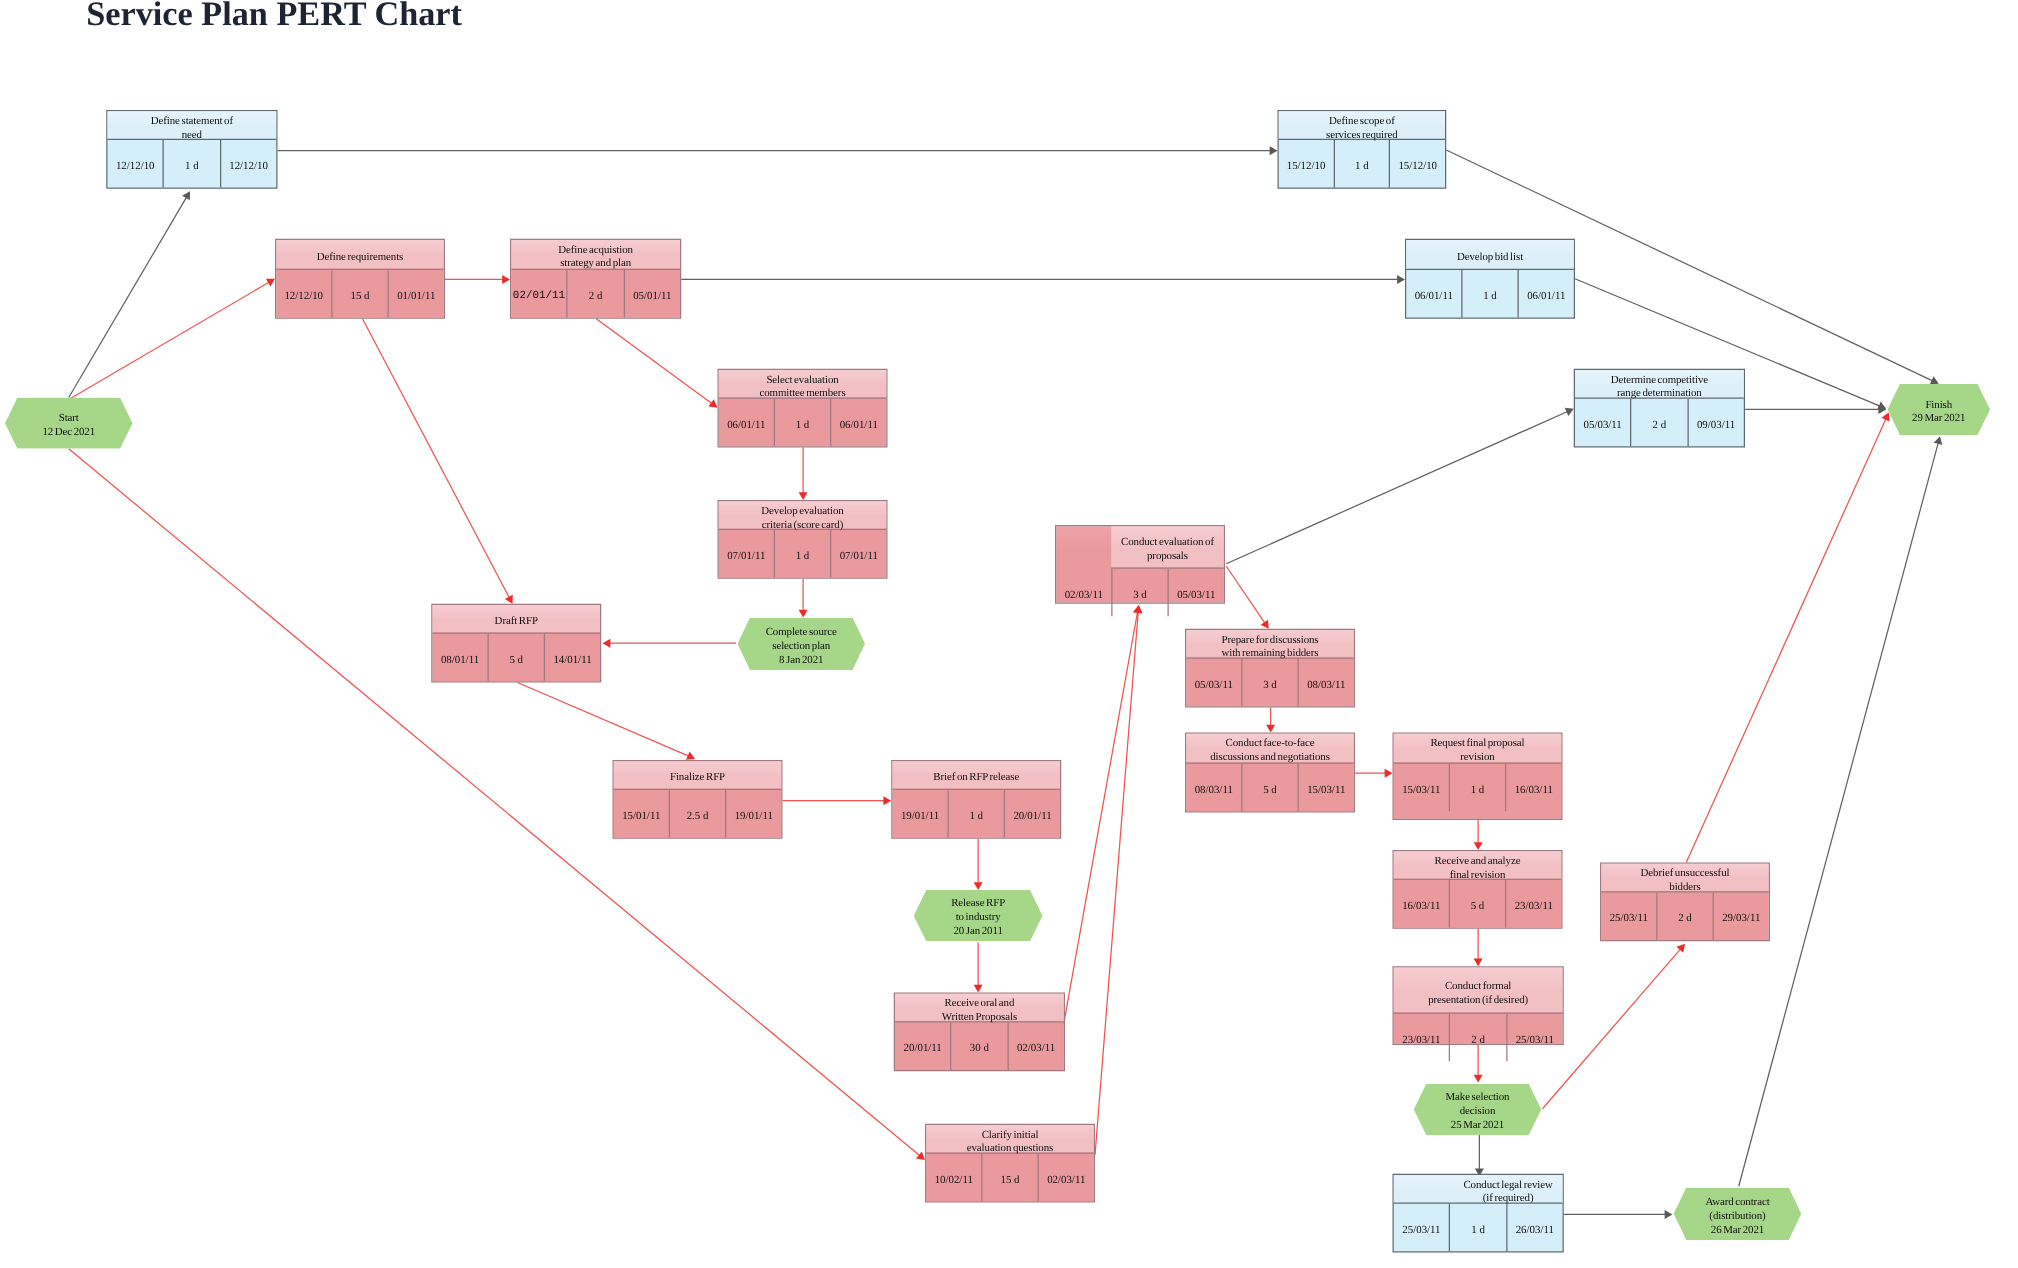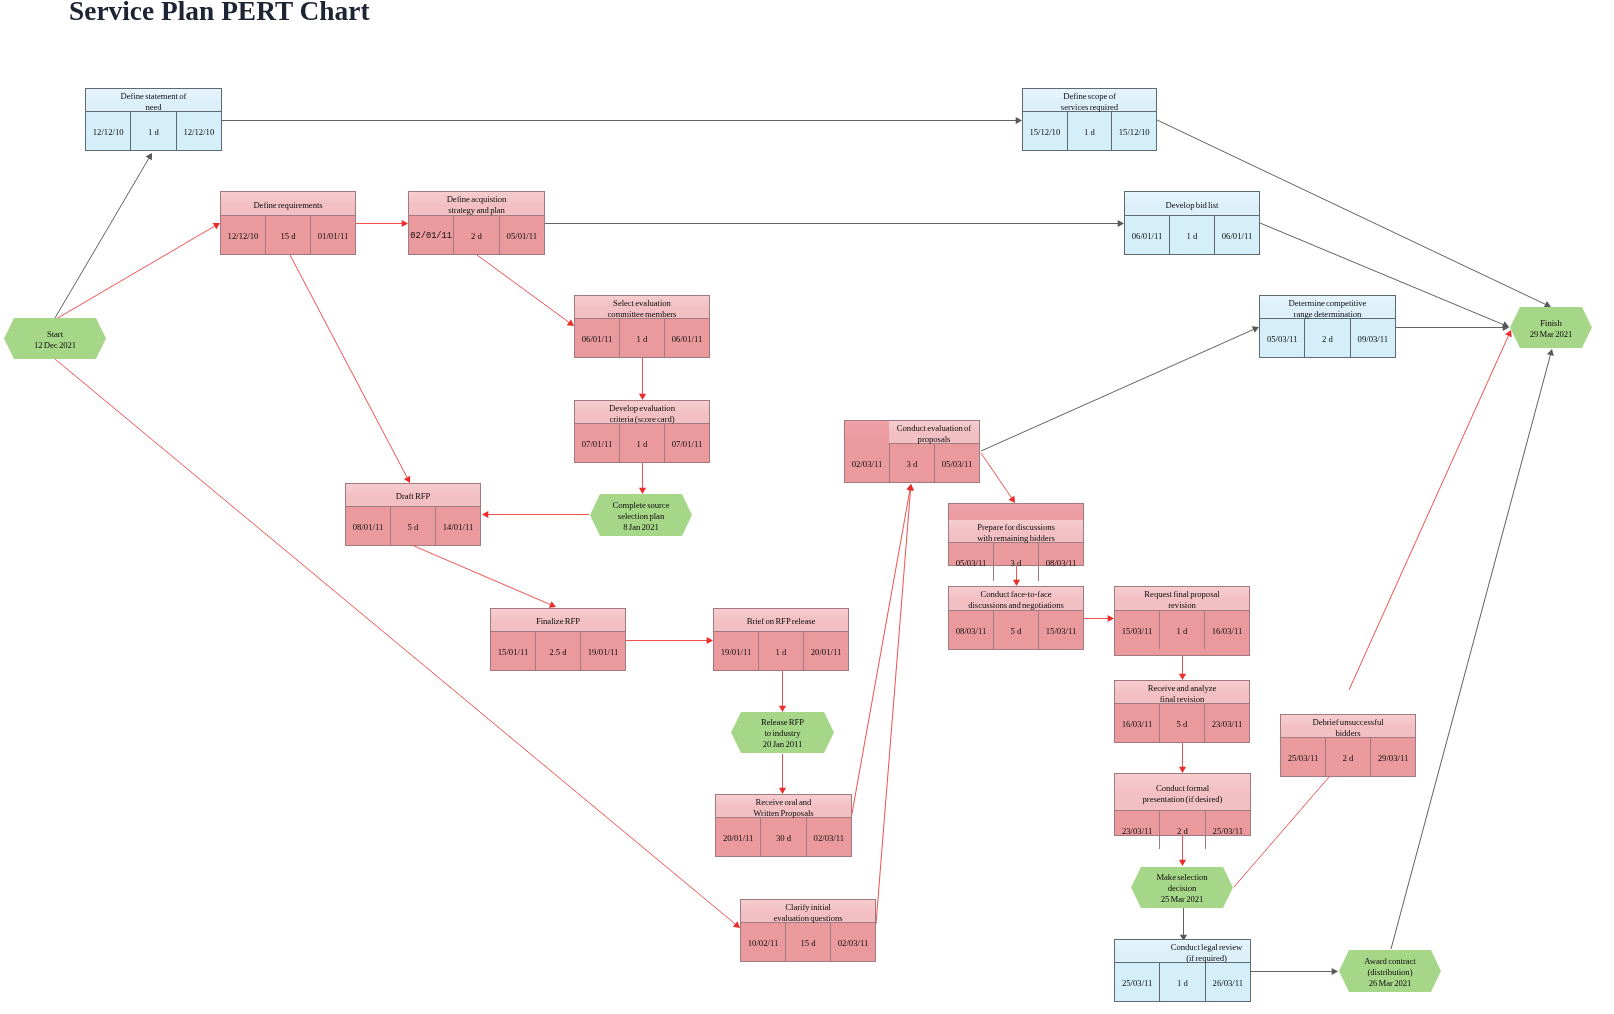--- a/index.html
+++ b/index.html
@@ -290,21 +290,21 @@
           </div>
           <div class="cell" style="border-right: 1px solid rgb(160, 122, 128);">
             <span>1 d</span>
           </div>
           <div class="cell">
             <span>07/01/11</span>
           </div>
         </div>
       </div>
       <div class="node" style="left: 844px; top: 420px; width: 136px; height: 63px; border: 1px solid rgb(160, 122, 128); background: linear-gradient(rgb(237, 162, 167) 0%, rgb(234, 154, 157) 30%, rgb(234, 154, 157) 100%);">
-        <div class="hdr" style="height: 23px; background: linear-gradient(rgb(246, 205, 208) 0%, rgb(242, 191, 195) 55%, rgb(242, 191, 195) 100%); border-bottom: 1px solid rgb(160, 122, 128); margin-left: 44px;">
+        <div class="hdr" style="height: 34px; background: linear-gradient(rgb(246, 205, 208) 0%, rgb(242, 191, 195) 55%, rgb(242, 191, 195) 100%); border-bottom: 1px solid rgb(160, 122, 128); margin-left: 44px;">
           <div>Conduct evaluation of</div>
           <div>proposals</div>
         </div>
         <div class="row" style="height: 38px;">
           <div class="cell" style="border-right: 1px solid rgb(160, 122, 128);">
             <span>02/03/11</span>
           </div>
           <div class="cell" style="border-right: 1px solid rgb(160, 122, 128);">
             <span>3 d</span>
           </div>
@@ -323,21 +323,21 @@
           </div>
           <div class="cell" style="border-right: 1px solid rgb(160, 122, 128);">
             <span>5 d</span>
           </div>
           <div class="cell">
             <span>14/01/11</span>
           </div>
         </div>
       </div>
       <div class="node" style="left: 948px; top: 503px; width: 136px; height: 63px; border: 1px solid rgb(160, 122, 128); background: linear-gradient(rgb(237, 162, 167) 0%, rgb(234, 154, 157) 30%, rgb(234, 154, 157) 100%);">
-        <div class="hdr" style="height: 23px; background: linear-gradient(rgb(246, 205, 208) 0%, rgb(242, 191, 195) 55%, rgb(242, 191, 195) 100%); border-bottom: 1px solid rgb(160, 122, 128); margin-top: 16px;">
+        <div class="hdr" style="height: 23px; background: linear-gradient(rgb(246, 205, 208) 0%, rgb(242, 191, 195) 55%, rgb(242, 191, 195) 100%); border-bottom: 1px solid rgb(160, 122, 128);">
           <div>Prepare for discussions</div>
           <div>with remaining bidders</div>
         </div>
         <div class="row" style="height: 38px;">
           <div class="cell" style="border-right: 1px solid rgb(160, 122, 128);">
             <span>05/03/11</span>
           </div>
           <div class="cell" style="border-right: 1px solid rgb(160, 122, 128);">
             <span>3 d</span>
           </div>
@@ -422,21 +422,21 @@
             <span>16/03/11</span>
           </div>
           <div class="cell" style="border-right: 1px solid rgb(160, 122, 128);">
             <span>5 d</span>
           </div>
           <div class="cell">
             <span>23/03/11</span>
           </div>
         </div>
       </div>
-      <div class="node" style="left: 1280px; top: 690px; width: 136px; height: 63px; border: 1px solid rgb(160, 122, 128); background: linear-gradient(rgb(237, 162, 167) 0%, rgb(234, 154, 157) 30%, rgb(234, 154, 157) 100%); margin-top: 24px;">
+      <div class="node" style="left: 1280px; top: 690px; width: 136px; height: 63px; border: 1px solid rgb(160, 122, 128); background: linear-gradient(rgb(237, 162, 167) 0%, rgb(234, 154, 157) 30%, rgb(234, 154, 157) 100%);">
         <div class="hdr" style="height: 23px; background: linear-gradient(rgb(246, 205, 208) 0%, rgb(242, 191, 195) 55%, rgb(242, 191, 195) 100%); border-bottom: 1px solid rgb(160, 122, 128);">
           <div>Debrief unsuccessful</div>
           <div>bidders</div>
         </div>
         <div class="row" style="height: 38px;">
           <div class="cell" style="border-right: 1px solid rgb(160, 122, 128);">
             <span>25/03/11</span>
           </div>
           <div class="cell" style="border-right: 1px solid rgb(160, 122, 128);">
             <span>2 d</span>

